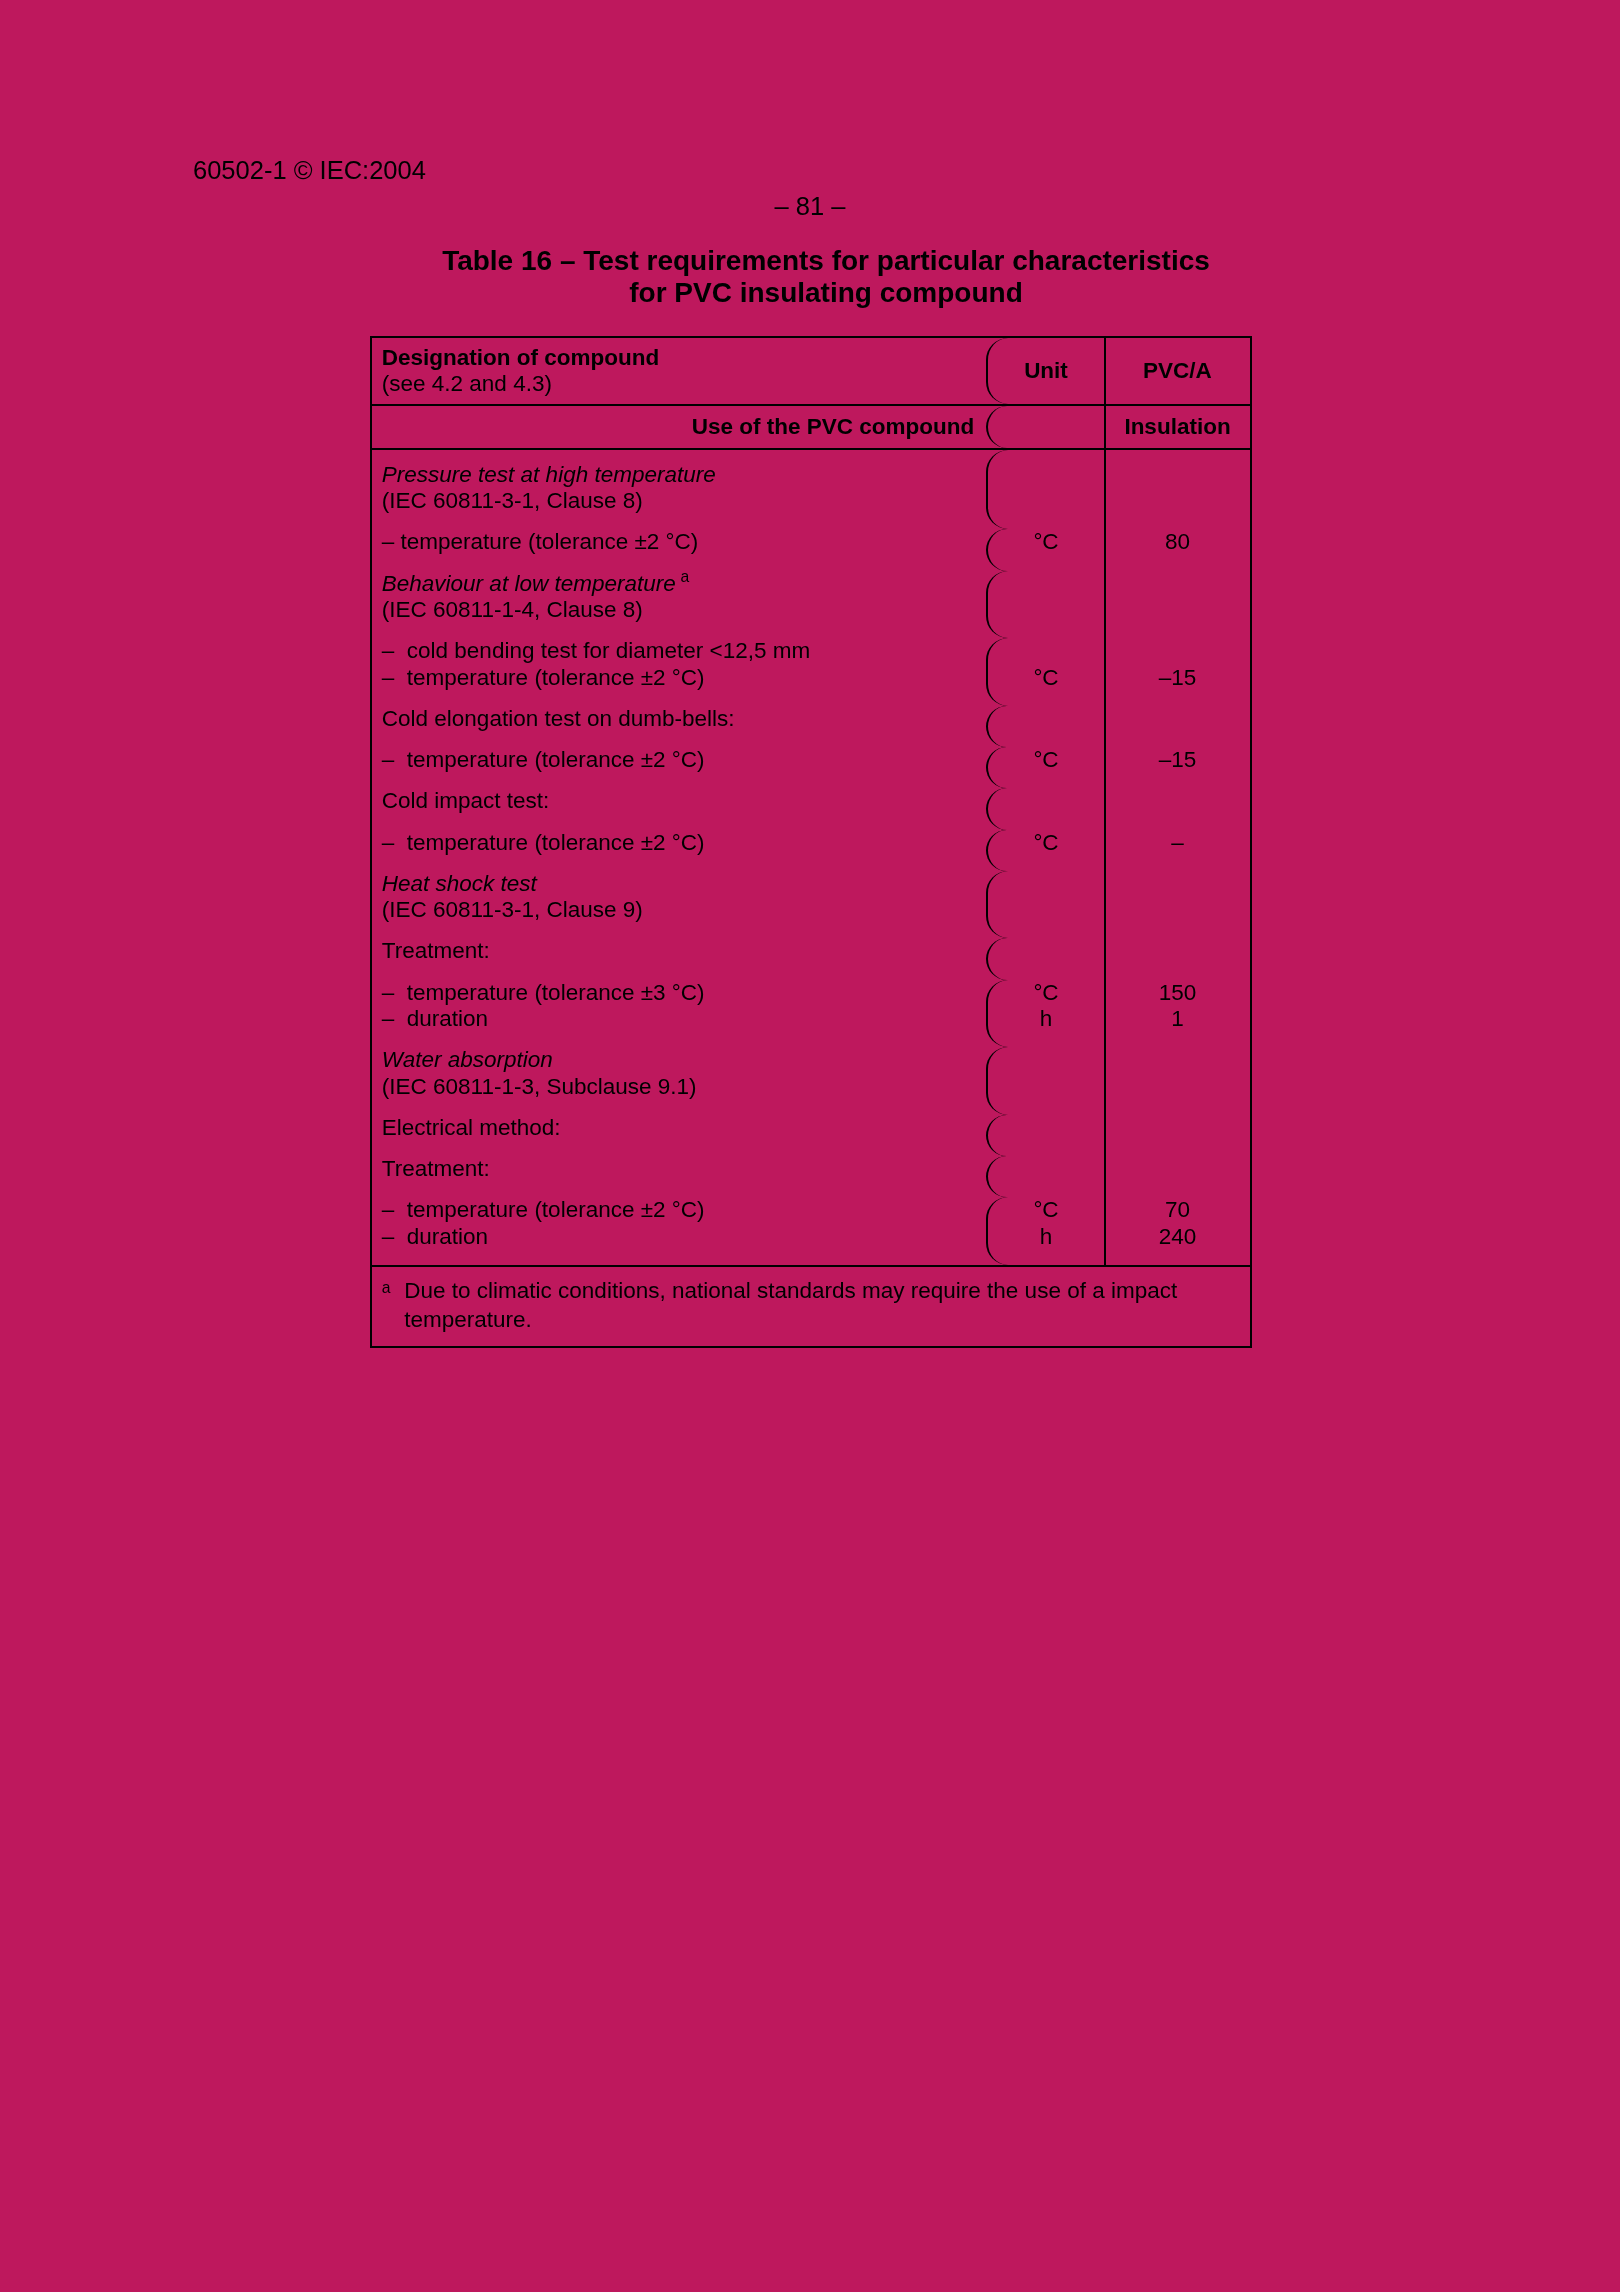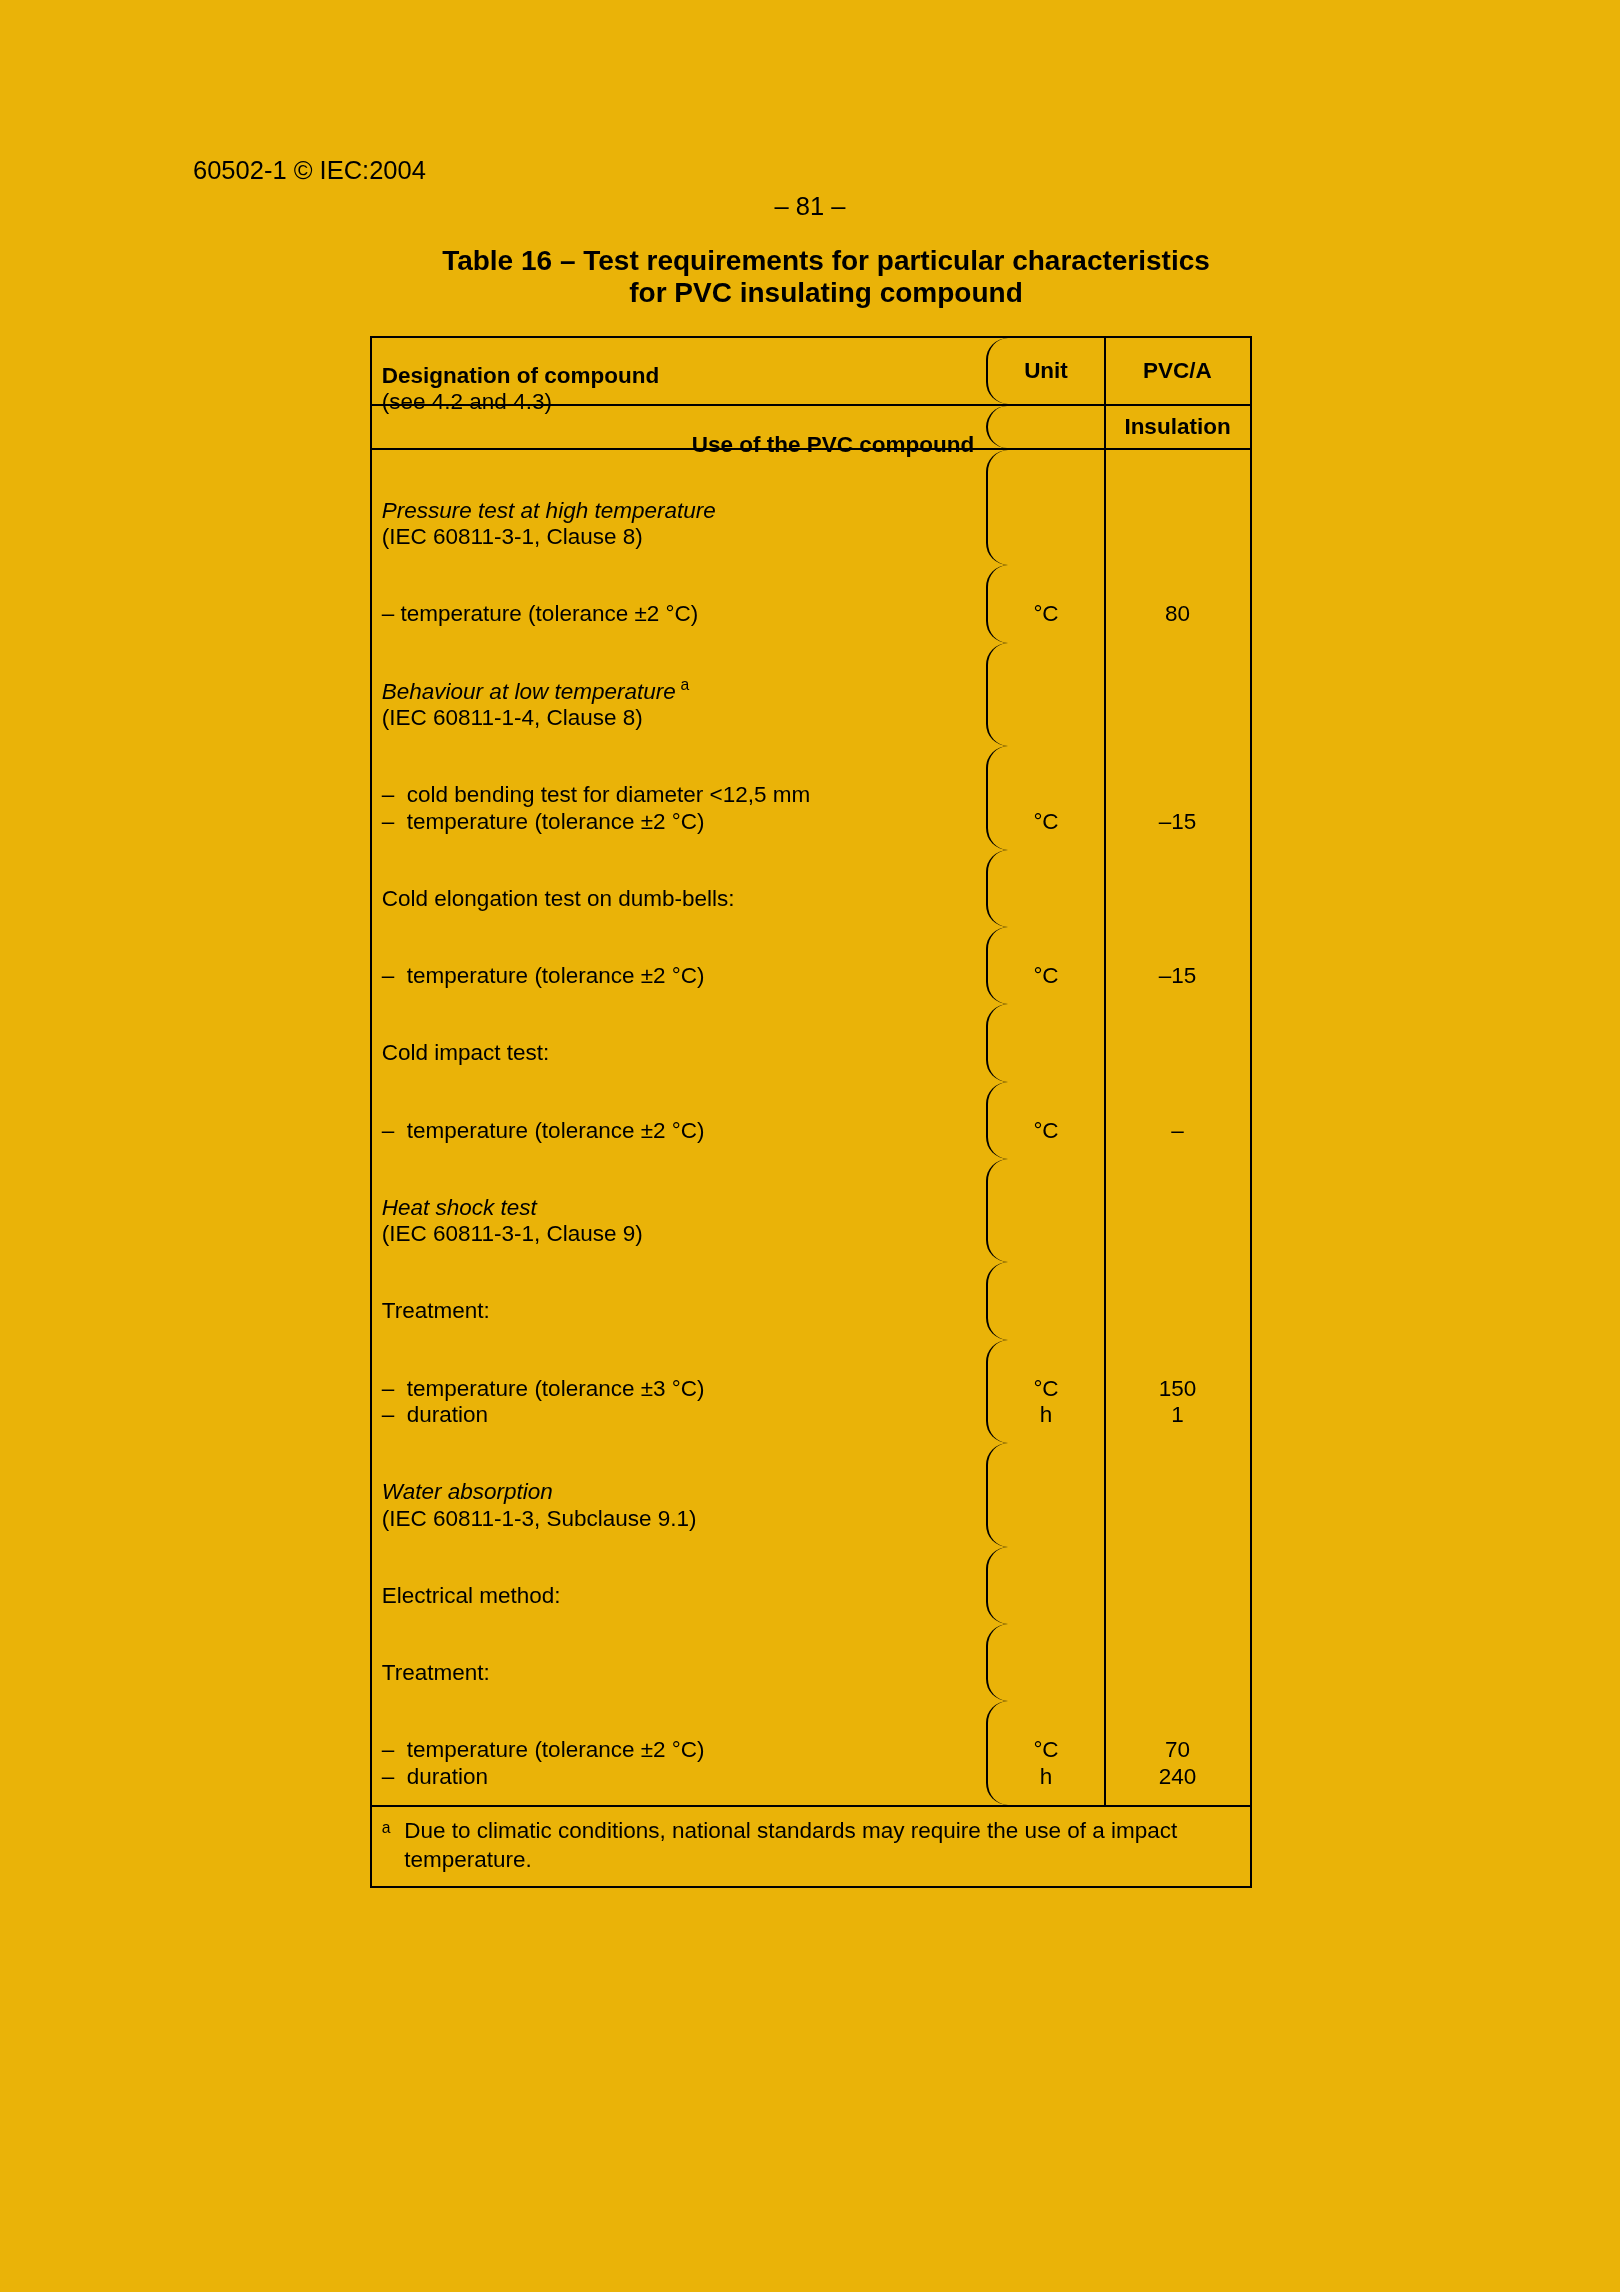--- a/index.html
+++ b/index.html
@@ -1,32 +1,32 @@
 <!DOCTYPE html>
 <html><head>
 <meta charset="utf-8">
 <style>
   * { margin:0; padding:0; box-sizing:border-box; }
   html,body { background:#ffffff; }
   .page {
-    position:relative; width:1620px; height:2293px; background:#eab308;
+    position:relative; width:1620px; height:2293px; background:#be185d;
     font-family:"Liberation Sans", sans-serif; color:#000;
   }
   
   .runhead { position:absolute; top:155px; left:0; width:100%; height:31px; font-size:25.5px; line-height:31px; }
   .docref { position:absolute; left:193px; top:0; }
   .pagenum { position:absolute; left:0; width:100%; text-align:center; top:0;margin-top:36px; }
   
   .ttitle { position:absolute; top:245px; left:16px; width:1620px; text-align:center;
             font-size:28px; font-weight:bold; line-height:32px; }
   
   .tbl { position:absolute; left:370px; top:336px; width:882px; border:2.9px solid #000; font-size:22.5px; }
   .row { display:flex; }
   .cell { }
-  .c1 { width:614px; padding-left:9.8px; padding-right:11.8px;margin-top:36px; }
+  .c1 { width:614px; padding-left:9.8px; padding-right:11.8px; }
   .c2 { width:118px; border-left:2.9px solid #000; text-align:center;border-radius:22px; }
   .c3 { width:145px; border-left:2.9px solid #000; text-align:center; }
   .hrow1 { height:68px; border-bottom:2.9px solid #000; }
   .hrow1 .c1 { display:flex; flex-direction:column; justify-content:center; }
   .hrow1 .c2, .hrow1 .c3, .hrow2 .c2, .hrow2 .c3 { display:flex; align-items:center; justify-content:center; }
   .hrow2 { height:44px; border-bottom:2.9px solid #000; }
   .hrow2 .c1 { display:flex; flex-direction:column; justify-content:center;align-items:flex-end; }
   .bold { font-weight:bold; }
   .tline { line-height:26.5px; min-height:26.5px; }
   .it { font-style:italic; }

